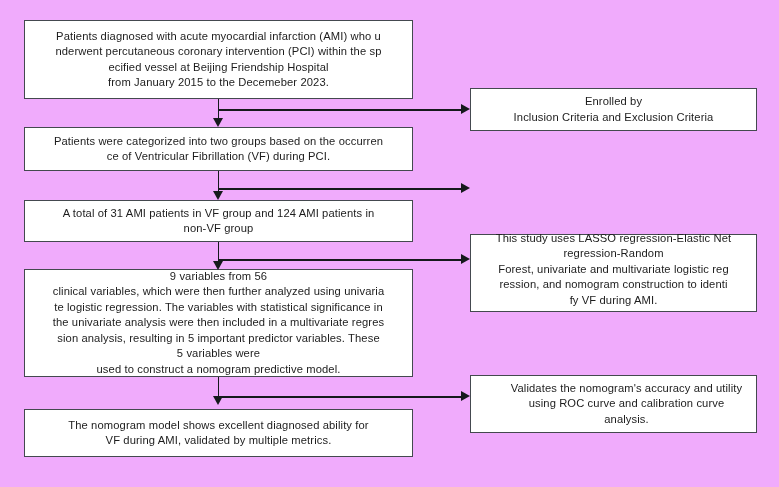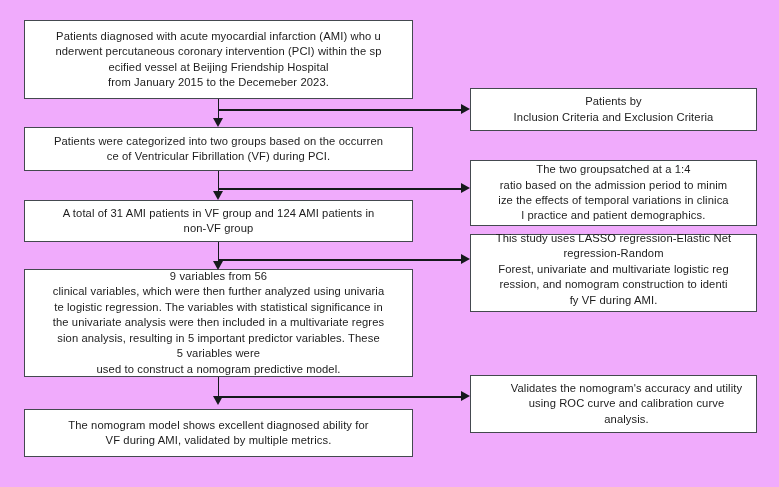--- a/index.html
+++ b/index.html
@@ -114,30 +114,24 @@
 5 variables were
 used to construct a nomogram predictive model.</span>
   </div>
 
   <div class="node left" id="n5">
     <span class="txt">The nomogram model shows excellent diagnosed ability for
 VF during AMI, validated by multiple metrics.</span>
   </div>
 
   <div class="node right" id="r1">
-    <span class="txt">Patients by
+    <span class="txt">Enrolled by
 Inclusion Criteria and Exclusion Criteria</span>
   </div>
 
-  <div class="node right" id="r2">
-    <span class="txt">The two groupsatched at a 1:4
-ratio based on the admission period to minim
-ize the effects of temporal variations in clinica
-l practice and patient demographics.</span>
-  </div>
 
   <div class="node right" id="r3">
     <span class="txt">This study uses LASSO regression-Elastic Net
 regression-Random
 Forest, univariate and multivariate logistic reg
 ression, and nomogram construction to identi
 fy VF during AMI.</span>
   </div>
 
   <div class="node right" id="r4">

